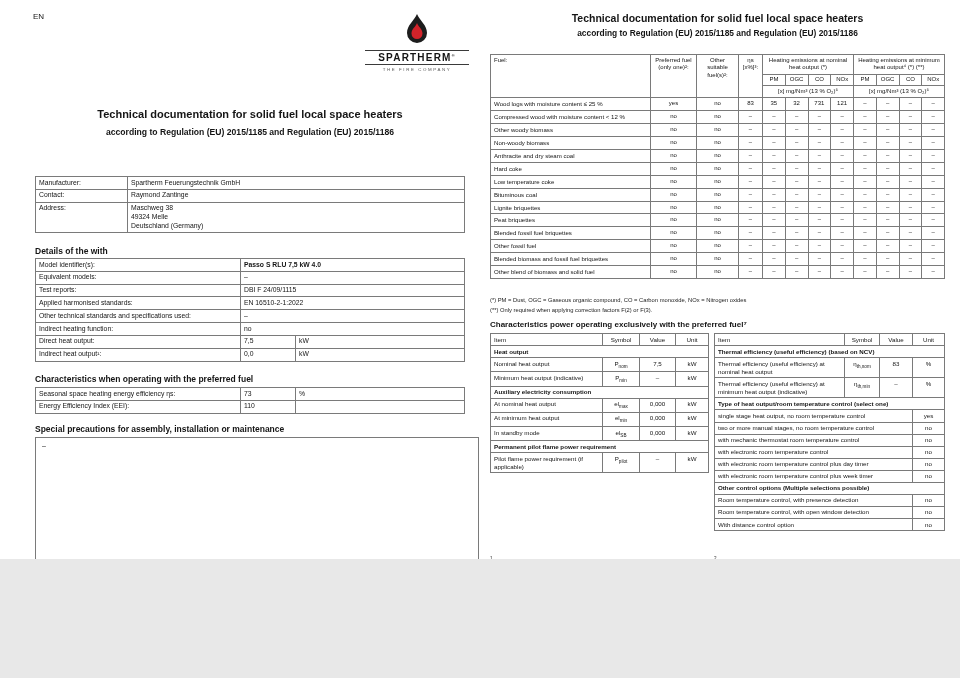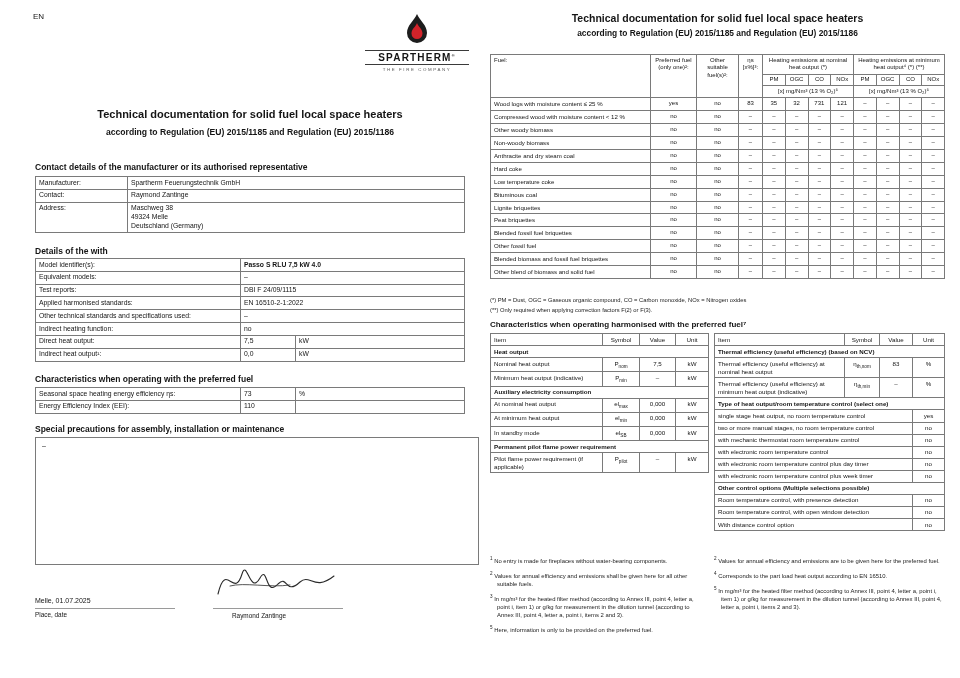--- a/index.html
+++ b/index.html
@@ -1,16 +1,16 @@
 <!DOCTYPE html>
 <html><head>
 <meta charset="utf-8">
 <style>
   html,body{margin:0;padding:0;background:#e8e8e8;}
-  .page{position:relative;width:960px;height:678px;background:#ffffff;font-family:"Liberation Sans",sans-serif;color:#151515;overflow:hidden;margin:0 auto;}
+  .page{position:relative;width:960px;height:559px;background:#ffffff;font-family:"Liberation Sans",sans-serif;color:#151515;overflow:hidden;margin:0 auto;}
   .abs{position:absolute;}
   
   table{border-collapse:collapse;width:100%;table-layout:fixed;}
   td,th{border:1px solid #7a7a7a;font-size:6.4px;line-height:1.3;padding:1.5px 3px;vertical-align:top;text-align:left;font-weight:normal;word-wrap:break-word;}
   .c{text-align:center;}
   .b{font-weight:bold;}
   .pre{white-space:pre-line;}
   sub{font-size:4.6px;}
   sup{font-size:4.6px;}
   
@@ -81,21 +81,20 @@
   <div class="abs right-title">
     <div class="t1">Technical documentation for solid fuel local space heaters</div>
     <div class="t2">according to Regulation (EU) 2015/1185 and Regulation (EU) 2015/1186</div>
   </div>
 
   <div class="abs left-title">
     <div class="t1">Technical documentation for solid fuel local space heaters</div>
     <div class="t2">according to Regulation (EU) 2015/1185 and Regulation (EU) 2015/1186</div>
   </div>
 
-  <div class="abs h-sec contact-h">Contact details of the manufacturer or its authorised representative</div>
   <table class="abs contact-t">
     <colgroup>
         <col style="width:92px">
         <col>
       </colgroup>
     <tbody>
         <tr>
           <td>Manufacturer:</td>
           <td class="pre">Spartherm Feuerungstechnik GmbH</td>
         </tr>
@@ -427,21 +426,21 @@
           <td class="c">–</td>
           <td class="c">–</td>
         </tr>
       </tbody>
   </table>
   <div class="abs fuel-notes">
       <div>(*) PM = Dust, OGC = Gaseous organic compound, CO = Carbon monoxide, NOx = Nitrogen oxides</div>
       <div>(**) Only required when applying correction factors F(2) or F(3).</div>
     </div>
 
-  <div class="abs char-h">Characteristics when operating harmonised with the preferred fuel⁷</div>
+  <div class="abs char-h">Characteristics power operating exclusively with the preferred fuel⁷</div>
 
   <table class="abs char-lt">
     <colgroup>
         <col style="width:112px">
         <col style="width:37px">
         <col style="width:36px">
         <col>
       </colgroup>
     <thead>
       <tr>

